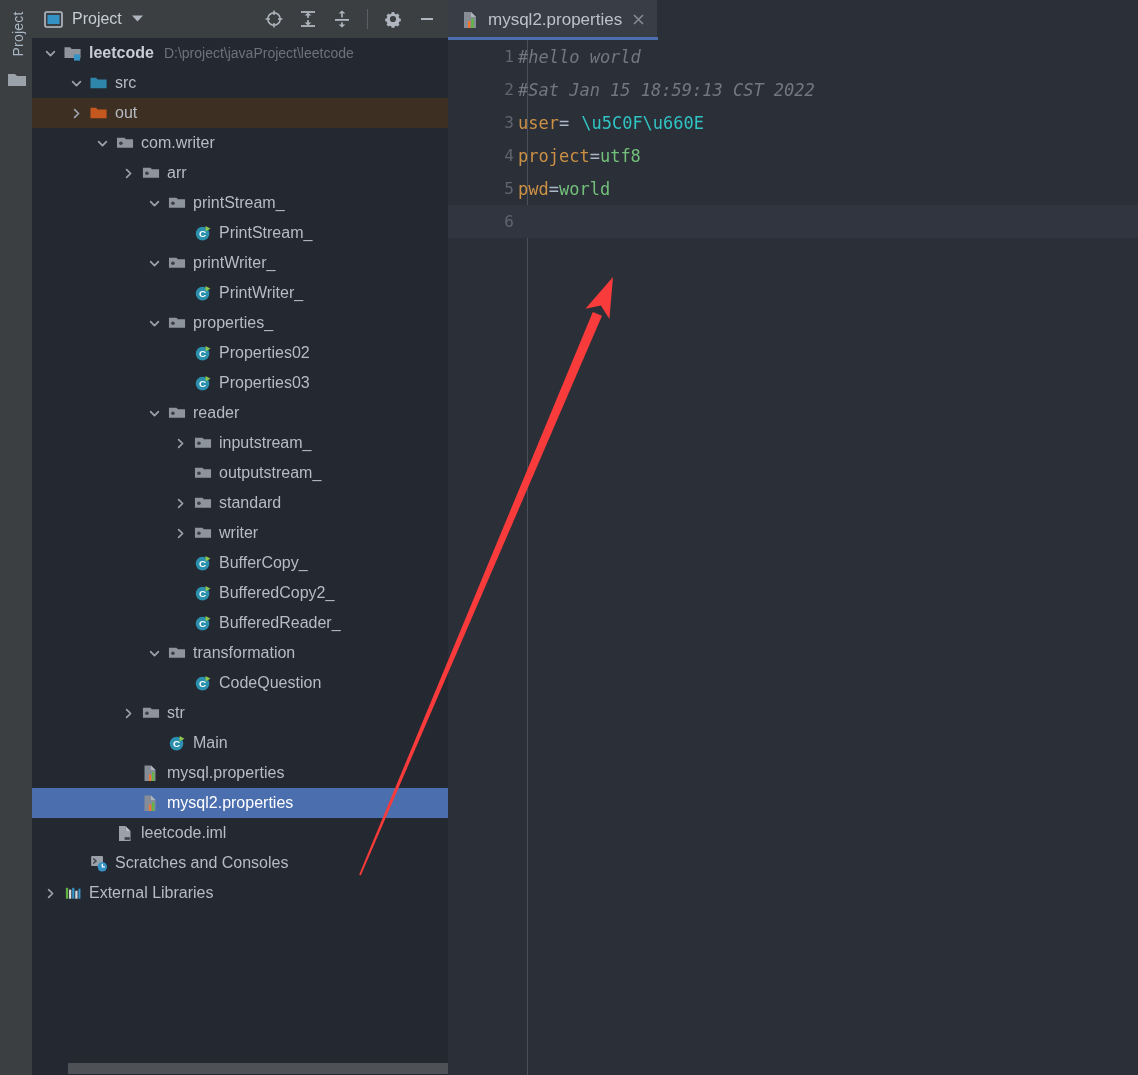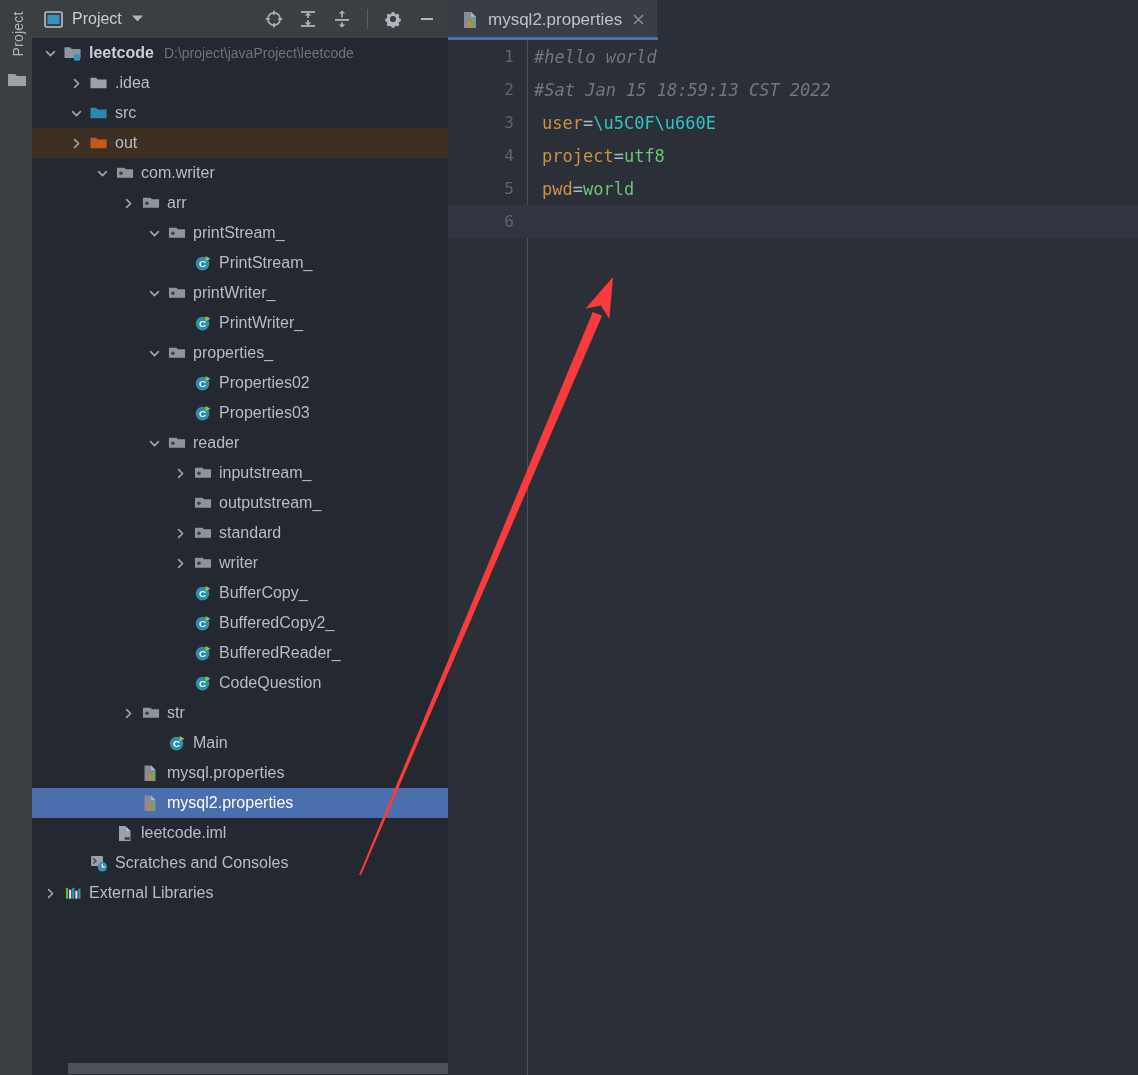--- a/index.html
+++ b/index.html
@@ -91,29 +91,29 @@
     position:absolute;left:0;width:690px;height:33px;
     display:flex;align-items:center;
   }
   .codeline.caret{background:#31353f;}
   .lineno{
     position:absolute;left:0;width:66px;text-align:right;
     color:#606670;font-size:16px;
     font-family:"DejaVu Sans Mono","Liberation Mono",monospace;
   }
   .codetext{
-    position:absolute;left:86px;
+    position:absolute;left:70px;
     font-size:17px;white-space:pre;
     font-family:"DejaVu Sans Mono","Liberation Mono",monospace;
   }
   .c-comment{color:#72787f;font-style:italic;}
-  .c-key{color:#cc9145;margin-left:8px;}
+  .c-key{color:#cc9145;}
   .c-eq{color:#a9b7c6;}
   .c-val{color:#72c07a;}
-  .c-esc{color:#30c4c4;}
+  .c-esc{color:#30c4c4;margin-left:12px;}
 
   
   .overlay{position:absolute;left:0;top:0;width:1138px;height:1075px;pointer-events:none;}
 </style>
 </head>
 <body>
 
 <div id="root">
 
   <div class="toolstrip">
@@ -197,35 +197,20 @@
               <rect x="10.5" y="9.5" width="6.5" height="6.5" fill="#3592c4"></rect>
             </svg>
           </span>
           <span class="lbl bold">leetcode</span>
           <span class="path">D:\project\javaProject\leetcode</span>
         </div>
         <div class="row">
           <span style="flex: 0 0 auto; width: 36px;"></span>
           <span class="arrow">
             <svg width="13" height="13" viewBox="0 0 13 13">
-              <path d="M4.6 2.6 L8.6 6.5 L4.6 10.4" stroke="#9aa2ad" stroke-width="1.7" fill="none" stroke-linecap="round" stroke-linejoin="round"></path>
-            </svg>
-          </span>
-          <span style="flex: 0 0 auto; width: 6px;"></span>
-          <span class="ic">
-            <svg width="19" height="17" viewBox="0 0 19 17">
-              <path d="M0.5 2.5 h6 l1.6 1.8 h9.4 v9.2 h-17 z" fill="#9aa1a9"></path>
-            </svg>
-          </span>
-          <span class="lbl">.idea</span>
-        </div>
-        <div class="row">
-          <span style="flex: 0 0 auto; width: 36px;"></span>
-          <span class="arrow">
-            <svg width="13" height="13" viewBox="0 0 13 13">
               <path d="M2.6 4.6 L6.5 8.6 L10.4 4.6" stroke="#9aa2ad" stroke-width="1.7" fill="none" stroke-linecap="round" stroke-linejoin="round"></path>
             </svg>
           </span>
           <span style="flex: 0 0 auto; width: 6px;"></span>
           <span class="ic">
             <svg width="19" height="17" viewBox="0 0 19 17">
               <path d="M0.5 2.5 h6 l1.6 1.8 h9.4 v9.2 h-17 z" fill="#2e86ab"></path>
             </svg>
           </span>
           <span class="lbl">src</span>
@@ -484,20 +469,36 @@
           <span class="arrow"></span>
           <span style="flex: 0 0 auto; width: 6px;"></span>
           <span class="ic">
             <svg width="19" height="19" viewBox="0 0 19 19">
               <circle cx="9" cy="9.6" r="7.2" fill="#2b8fae"></circle>
               <text x="9" y="13.6" font-size="10.5" font-family="Liberation Sans, sans-serif" text-anchor="middle" fill="#ffffff" font-weight="bold">C</text>
               <path d="M12.2 1.6 L17.4 4.4 L12.2 7.2 Z" fill="#8cc84b"></path>
             </svg>
           </span>
           <span class="lbl">BufferedReader_</span>
+        </div>
+        <div class="row">
+          <span style="flex: 0 0 auto; width: 114px;"></span>
+          <span class="arrow">
+            <svg width="13" height="13" viewBox="0 0 13 13">
+              <path d="M2.6 4.6 L6.5 8.6 L10.4 4.6" stroke="#9aa2ad" stroke-width="1.7" fill="none" stroke-linecap="round" stroke-linejoin="round"></path>
+            </svg>
+          </span>
+          <span style="flex: 0 0 auto; width: 6px;"></span>
+          <span class="ic">
+            <svg width="19" height="16" viewBox="0 0 19 16">
+              <path d="M1 2.4 h8 l1.4 1.6 h7.6 v9 h-17 z" fill="#8d949c"></path>
+              <circle cx="5.2" cy="8.2" r="1.9" fill="#3b3f46"></circle>
+            </svg>
+          </span>
+          <span class="lbl">transformation</span>
         </div>
         <div class="row">
           <span style="flex: 0 0 auto; width: 140px;"></span>
           <span class="arrow"></span>
           <span style="flex: 0 0 auto; width: 6px;"></span>
           <span class="ic">
             <svg width="19" height="19" viewBox="0 0 19 19">
               <circle cx="9" cy="9.6" r="7.2" fill="#2b8fae"></circle>
               <text x="9" y="13.6" font-size="10.5" font-family="Liberation Sans, sans-serif" text-anchor="middle" fill="#ffffff" font-weight="bold">C</text>
               <path d="M12.2 1.6 L17.4 4.4 L12.2 7.2 Z" fill="#8cc84b"></path>

